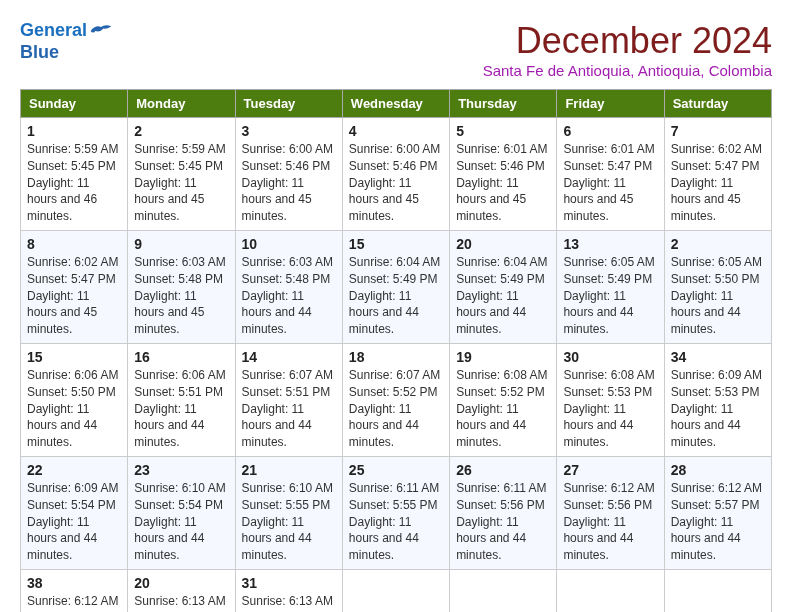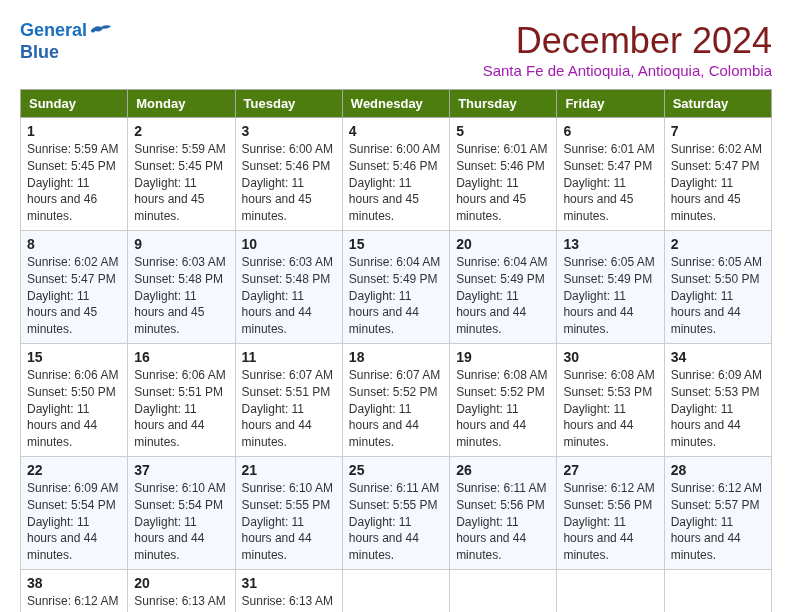--- a/index.html
+++ b/index.html
@@ -251,21 +251,21 @@
       </td>
         <td>
         <span class="day-num">16</span>
         <div class="day-info">
           Sunrise: 6:06 AM<br>
           Sunset: 5:51 PM<br>
           Daylight: 11 hours and 44 minutes.
         </div>
       </td>
         <td>
-        <span class="day-num">11</span>
+        <span class="day-num">14</span>
         <div class="day-info">
           Sunrise: 6:07 AM<br>
           Sunset: 5:51 PM<br>
           Daylight: 11 hours and 44 minutes.
         </div>
       </td>
         <td>
         <span class="day-num">18</span>
         <div class="day-info">
           Sunrise: 6:07 AM<br>
@@ -301,21 +301,21 @@
       <tr>
         <td>
         <span class="day-num">22</span>
         <div class="day-info">
           Sunrise: 6:09 AM<br>
           Sunset: 5:54 PM<br>
           Daylight: 11 hours and 44 minutes.
         </div>
       </td>
         <td>
-        <span class="day-num">37</span>
+        <span class="day-num">23</span>
         <div class="day-info">
           Sunrise: 6:10 AM<br>
           Sunset: 5:54 PM<br>
           Daylight: 11 hours and 44 minutes.
         </div>
       </td>
         <td>
         <span class="day-num">21</span>
         <div class="day-info">
           Sunrise: 6:10 AM<br>

